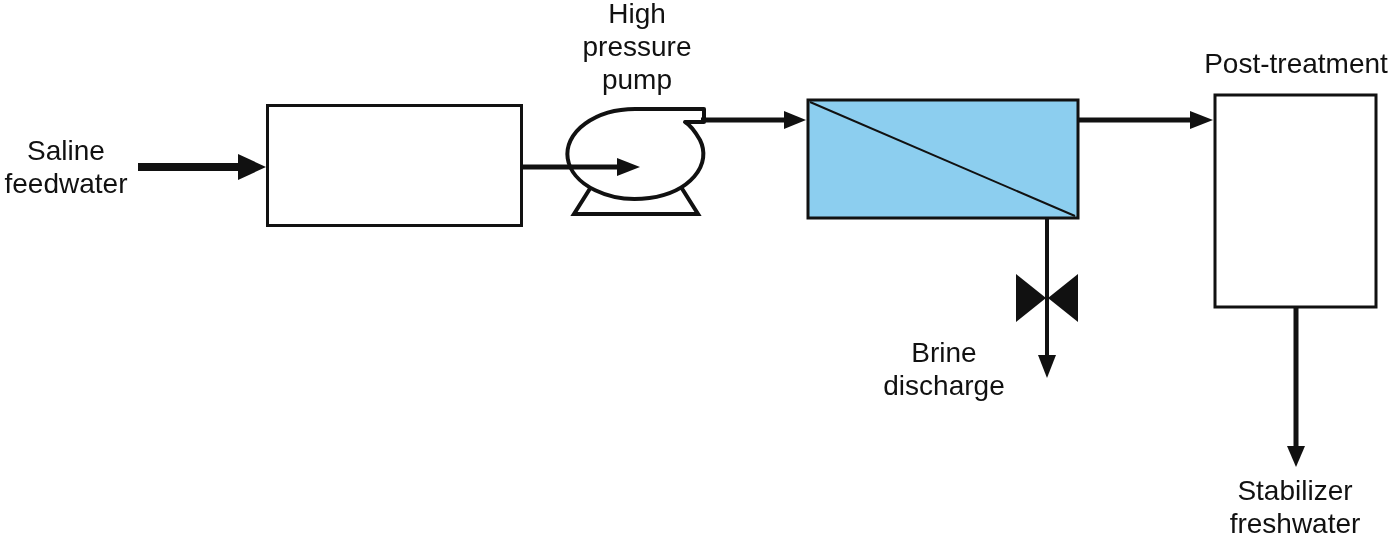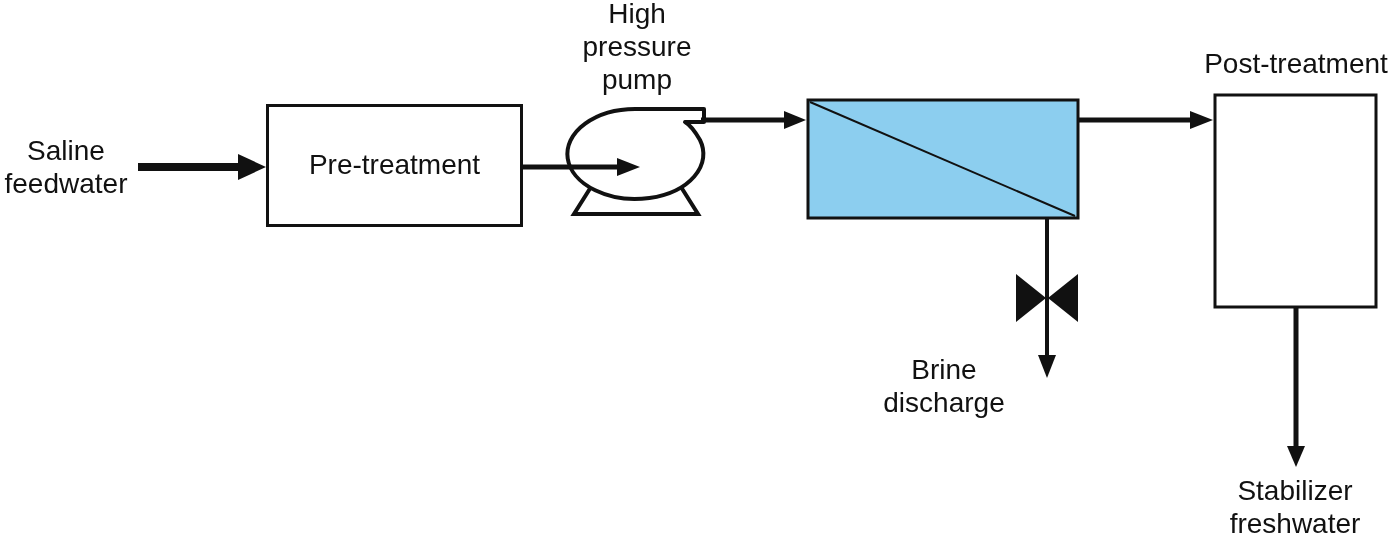--- a/index.html
+++ b/index.html
@@ -84,28 +84,27 @@
 
     <g>
       <line class="ln" x1="1296" y1="307" x2="1296" y2="450" stroke-width="5"></line>
       <polygon class="fb" points="1287,446 1305,446 1296,467"></polygon>
     </g>
   </svg>
 
   <div class="lbl" style="left:-9px; top:134px; width:150px;">Saline
 feedwater</div>
 
-  <div class="boxlbl" style="left:267px; top:105px; width:255px; height:120px;">Pre-treatment</div>
 
   <div class="lbl" style="left:537px; top:-3px; width:200px;">High
 pressure
 pump</div>
 
 
   <div class="lbl" style="left:1196px; top:47px; width:200px;">Post-treatment</div>
 
-  <div class="lbl" style="left:844px; top:353px; width:200px;">Brine
+  <div class="lbl" style="left:844px; top:336px; width:200px;">Brine
 discharge</div>
 
   <div class="lbl" style="left:1195px; top:474px; width:200px;">Stabilizer
 freshwater</div>
 
 </div>
 
 </body></html>

